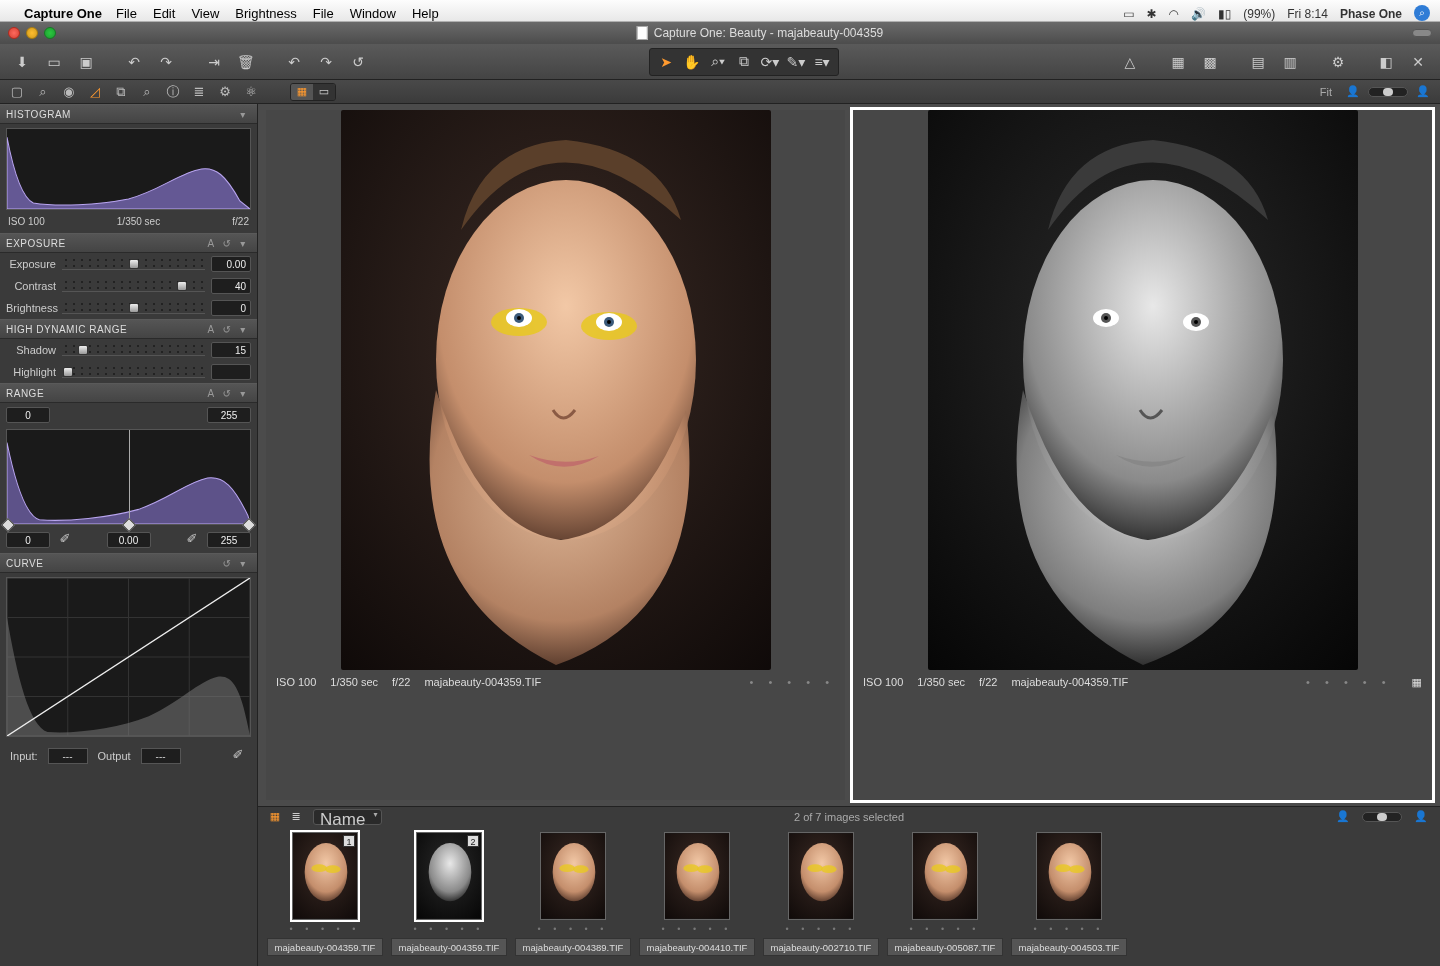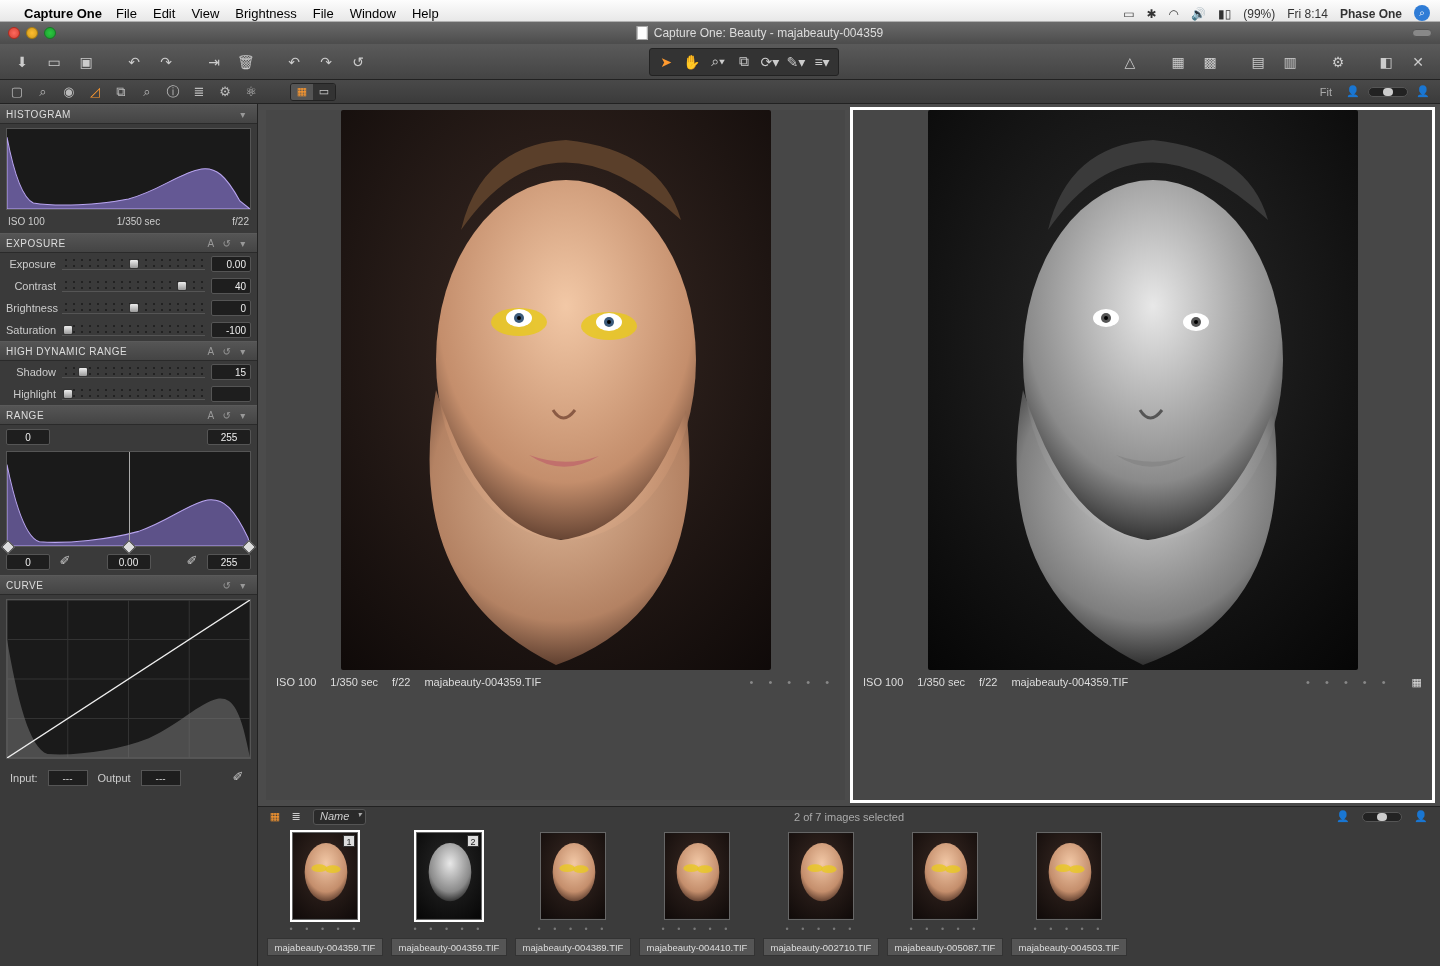--- a/index.html
+++ b/index.html
@@ -184,23 +184,22 @@
 .face-svg { width:100%; height:100%; }
 
 
 .browser-hdr {
   height:20px; background:#3b3b3b; border-top:1px solid #222;
   display:flex; align-items:center; padding:0 8px; gap:8px; font-size:11px;
 }
 .browser-hdr .view-toggle span { width:18px; height:14px; display:inline-flex;align-items:center;justify-content:center;}
 .browser-hdr .sort {
   background:#2a2a2a; border:1px solid #555; border-radius:3px;
-  height:16px; padding:0 16px 0 6px; font-size:11px; color:#ccc;
+  height:16px; padding:0 16px 0 6px; font-size:17px; color:#ccc;
   position:relative;
-  font-style:italic;
 }
 .browser-hdr .sort::after { content:"▾"; position:absolute; right:4px; font-size:8px; color:#aaa;}
 .browser-hdr .sel-count { position:absolute; left:50%; transform:translateX(-50%); color:#aaa;}
 
 .thumbs-row {
   height:140px; background:#3b3b3b; padding:6px 8px 2px;
   display:flex; gap:6px; overflow-x:auto;
 }
 .thumb-tile {
   width:118px; display:flex; flex-direction:column; align-items:center;
@@ -377,27 +376,20 @@
             <span class="thumb" style="left:calc(84% - 5px)"></span>
           </span>
           <span class="val">40</span>
         </div>
         <div class="slider-row">
           <span class="lbl">Brightness</span>
           <span class="track">
             <span class="thumb" style="left:calc(50% - 5px)"></span>
           </span>
           <span class="val">0</span>
-        </div>
-        <div class="slider-row">
-          <span class="lbl">Saturation</span>
-          <span class="track">
-            <span class="thumb" style="left:calc(4% - 5px)"></span>
-          </span>
-          <span class="val">-100</span>
         </div>
       </div>
 
     <div class="panel-hdr">
       <span class="hdr-title">HIGH DYNAMIC RANGE</span>
       <span class="hdr-ico">A</span>
       <span class="hdr-ico">↺</span>
       <span class="hdr-ico">▾</span>
     </div>
     <div id="hdr-rows">

